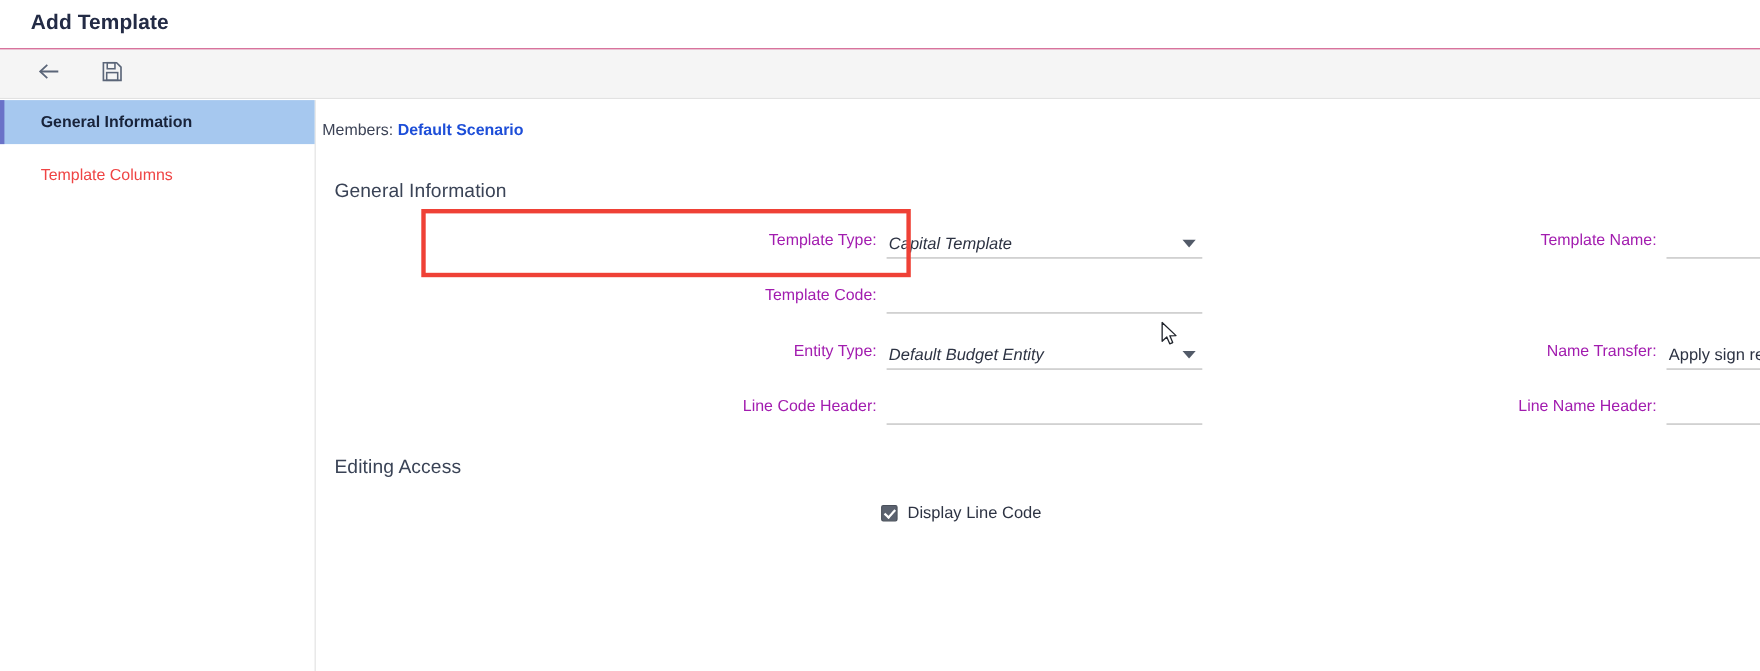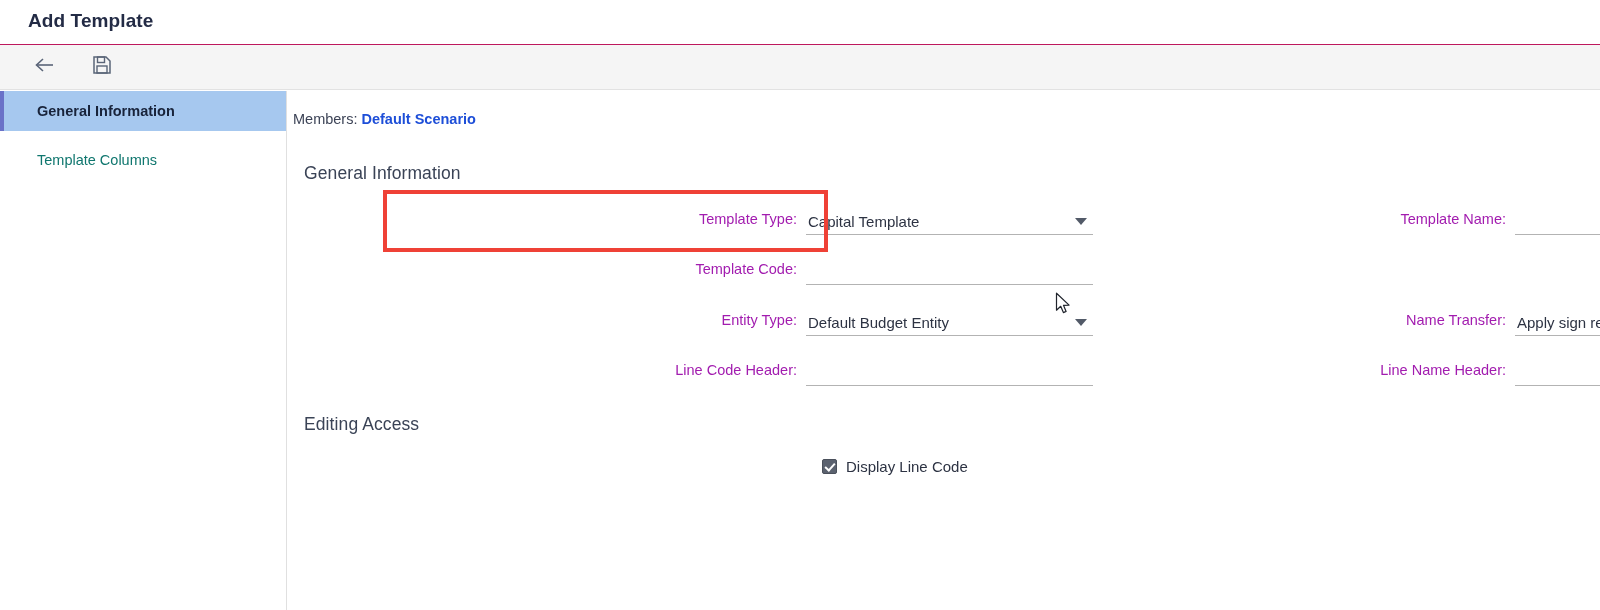--- a/index.html
+++ b/index.html
@@ -62,21 +62,21 @@
     background: #ffffff;
     border-right: 1px solid #e0e0e0;
   }
   .side-item {
     position: relative;
     height: 40px;
     display: flex;
     align-items: center;
     padding-left: 37px;
     font-size: 14.5px;
-    color: #0f766e;
+    color: #ef4444;
     cursor: pointer;
   }
   .side-item.active {
     background: #a6c8ef;
     font-weight: bold;
     color: #18233a;
   }
   .side-item.active::before {
     content: "";
     position: absolute;
@@ -141,33 +141,33 @@
     position: absolute;
     right: 6px; top: 10px;
     width: 0; height: 0;
     border-left: 6px solid transparent;
     border-right: 6px solid transparent;
     border-top: 7px solid #525a68;
   }
 
   
   .col-l { left: 518px; }
-  .col-l .f-input { width: 287px; }
+  .col-l .f-input { width: 287px; font-style: italic; }
   .col-r { left: 1227px; }
   .col-r .f-input { width: 285px; }
 
   .r1 { top: 117px; }
   .r2 { top: 167px; }
   .r3 { top: 218px; }
   .r4 { top: 268px; }
 
   
   .checkrow {
     position: absolute;
-    left: 534px; top: 367px;
+    left: 513px; top: 367px;
     display: flex;
     align-items: center;
     cursor: pointer;
     justify-content: flex-end;
   }
   .cbox {
     width: 15px; height: 15px;
     background: #5b626f;
     border: 1px solid #4a505b;
     border-radius: 2px;

